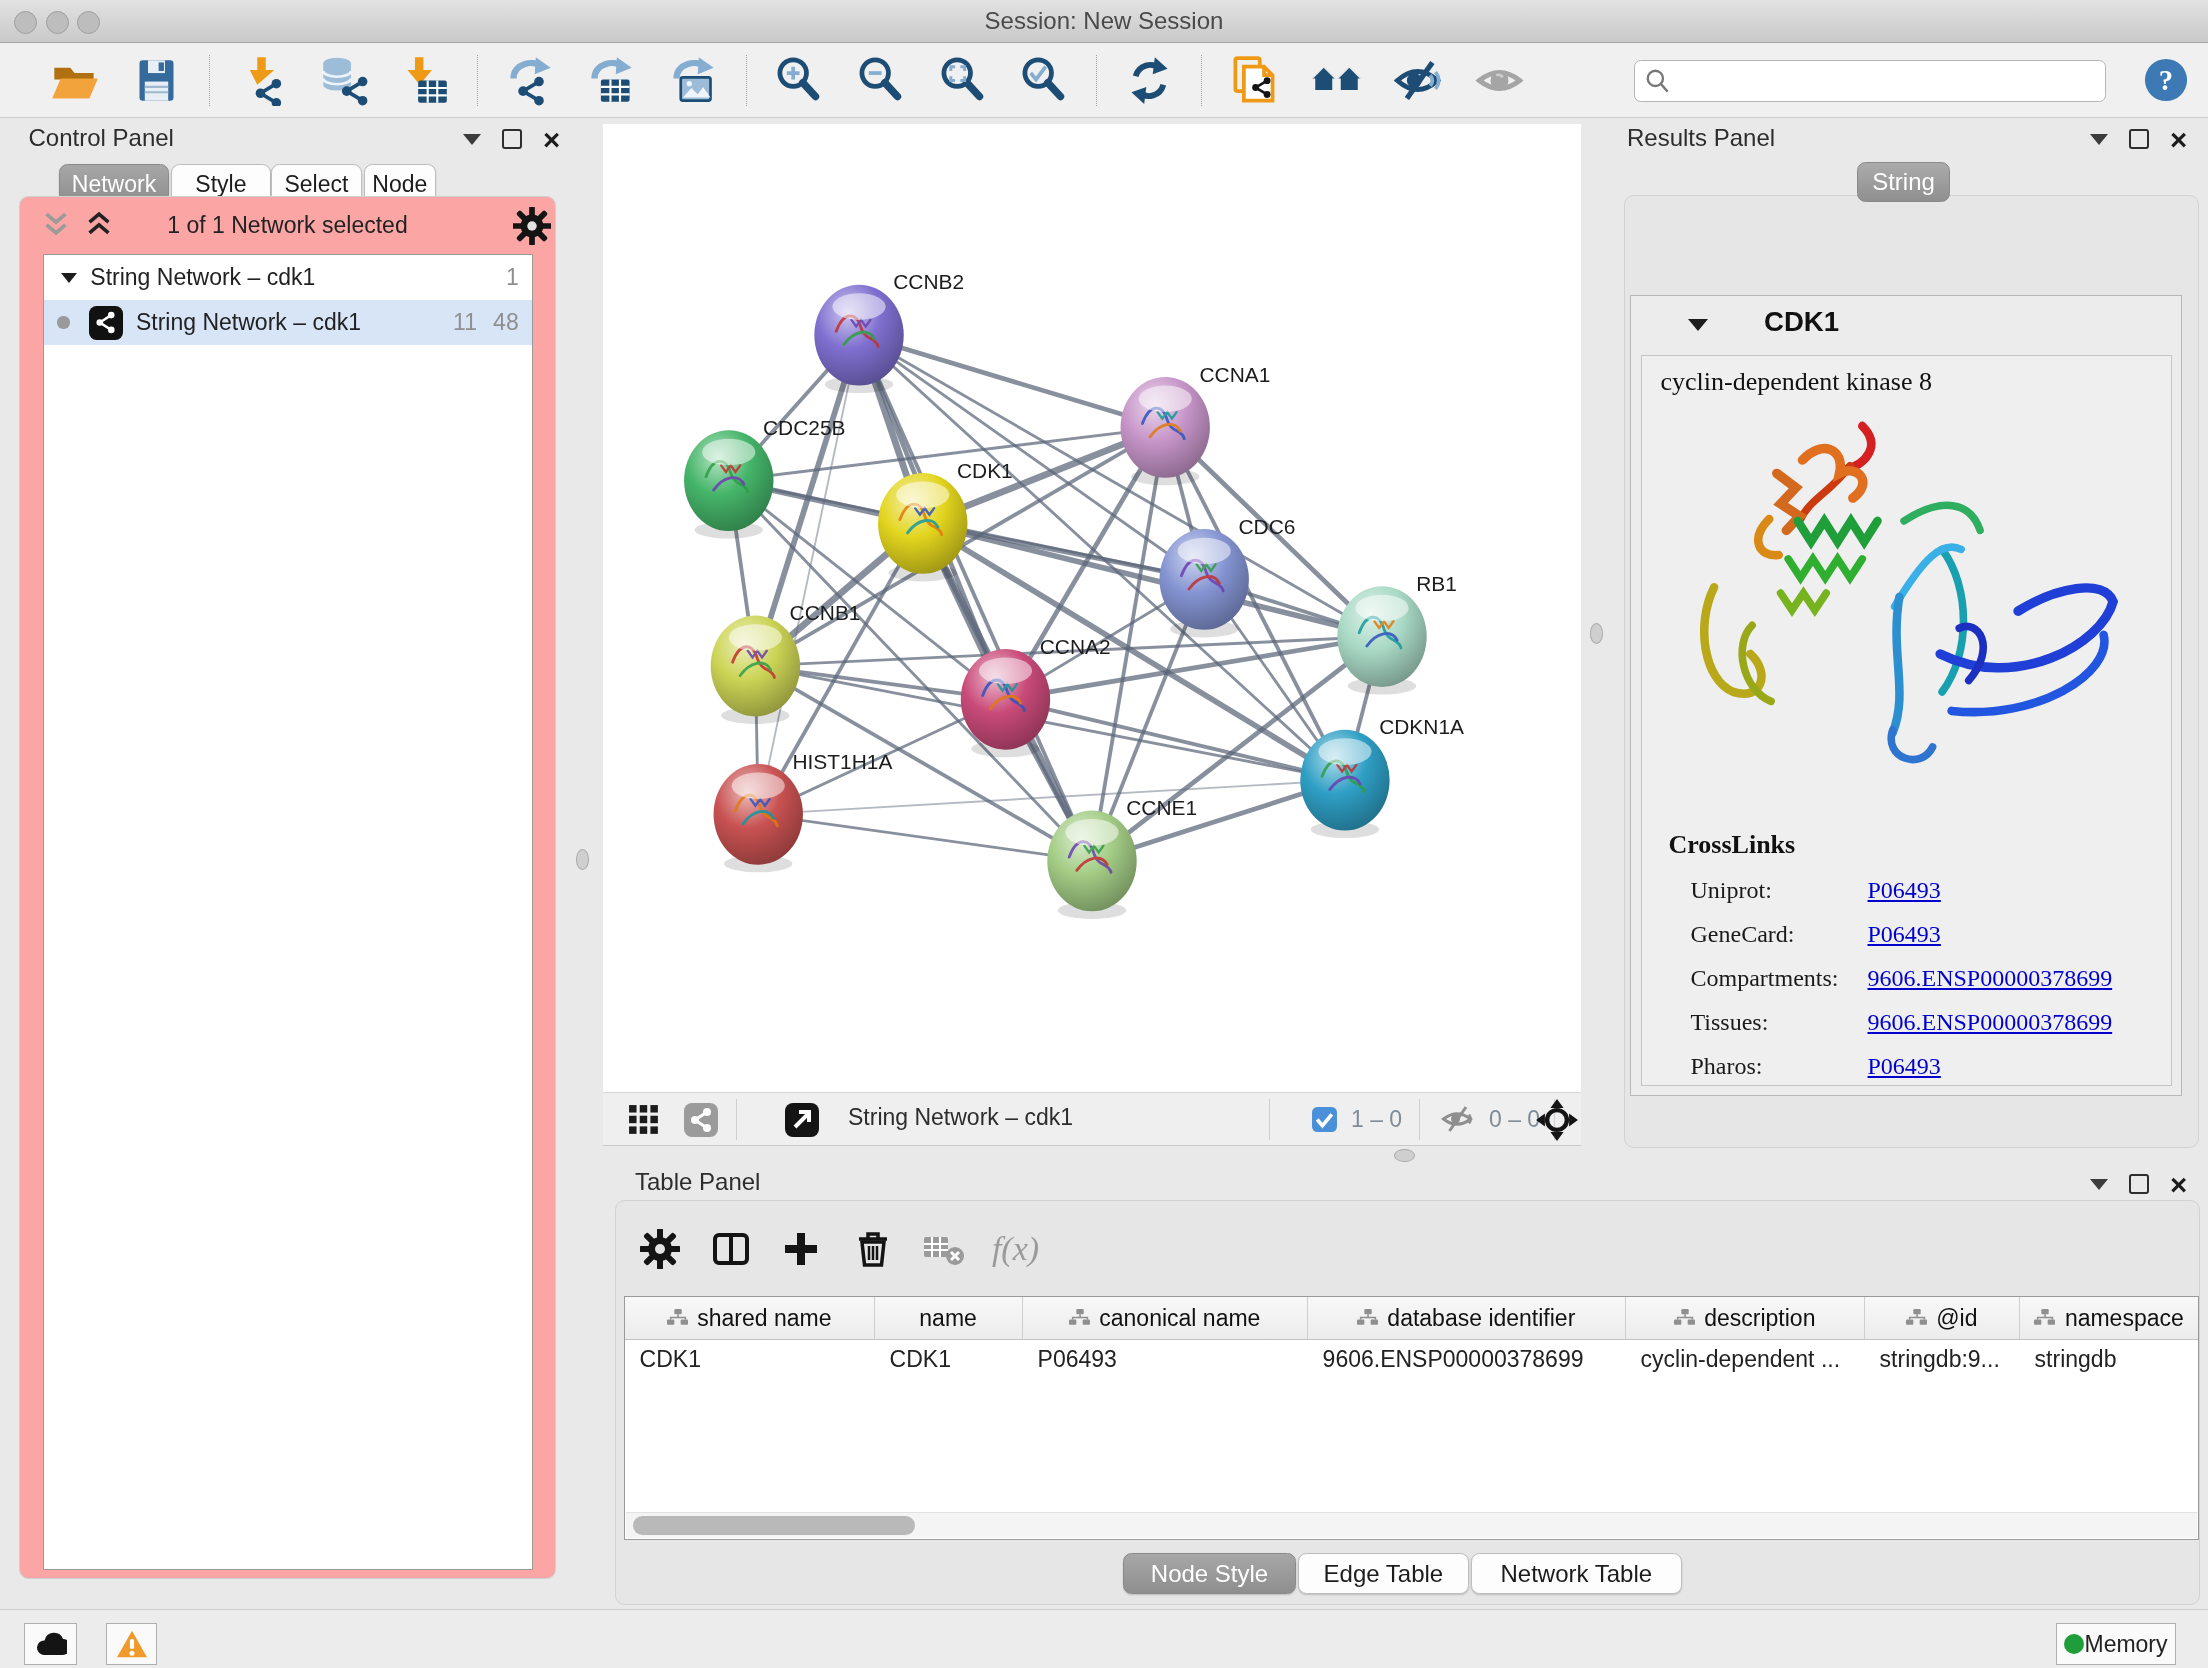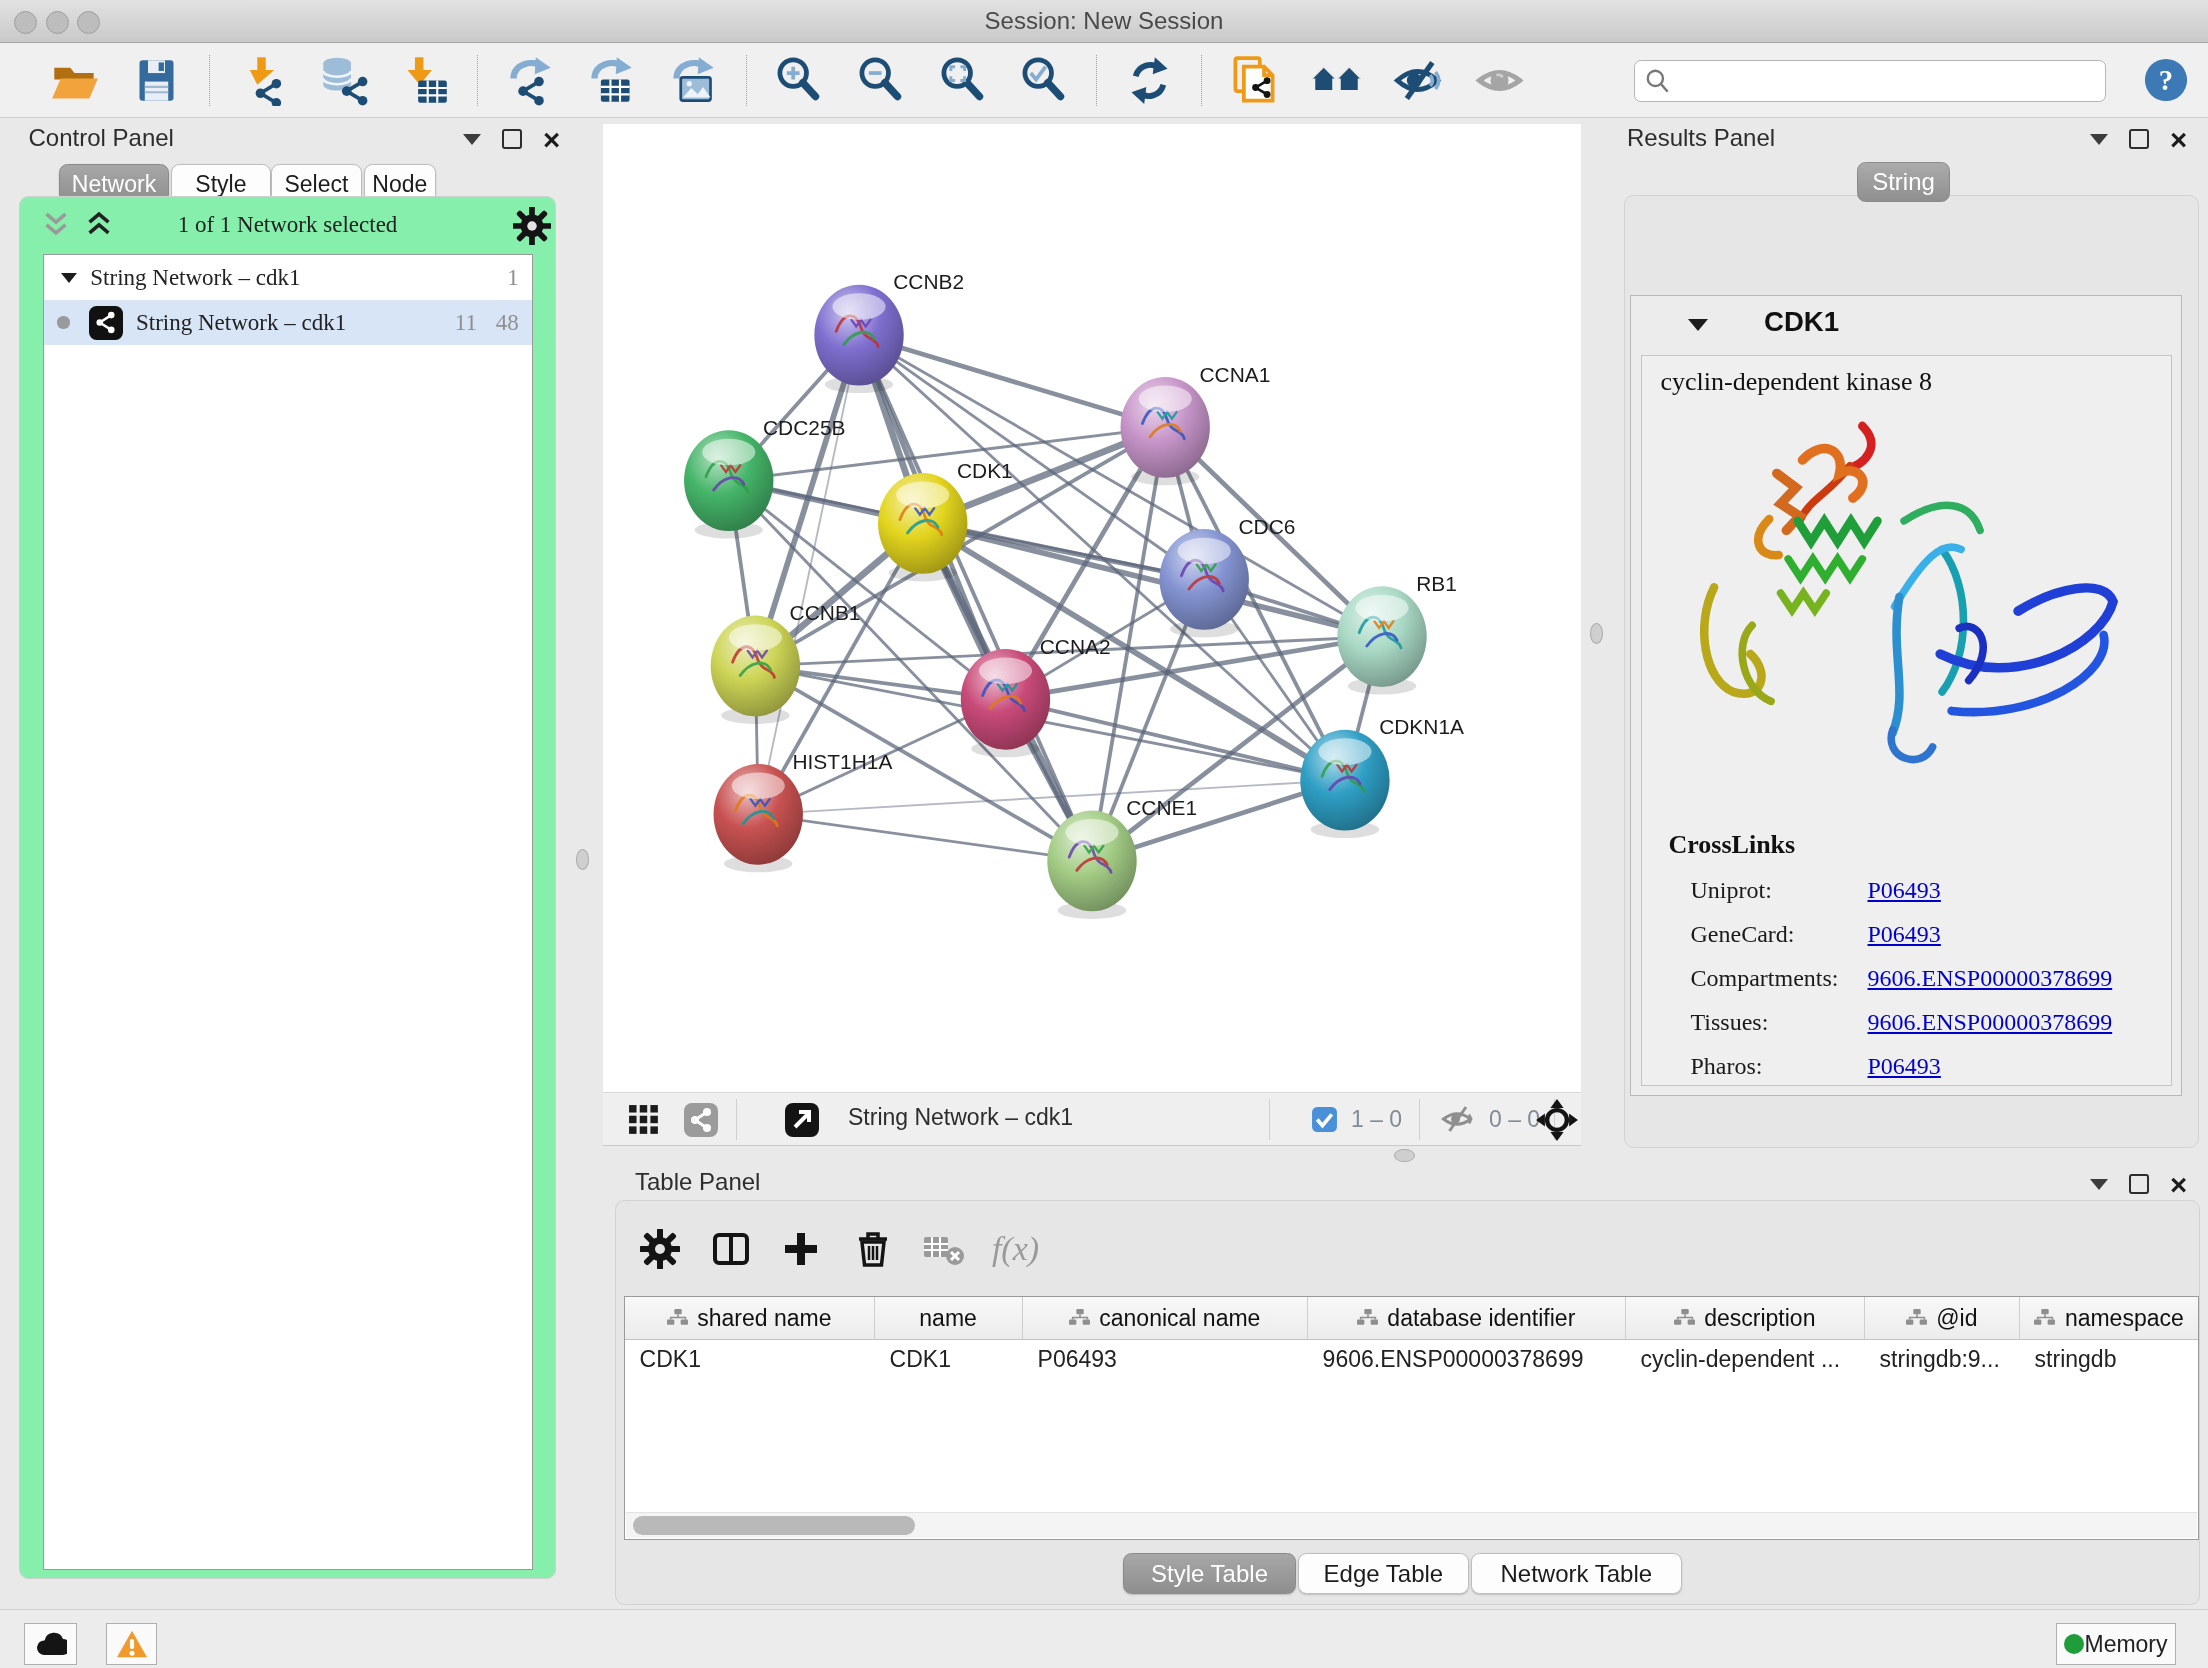--- a/index.html
+++ b/index.html
@@ -31,22 +31,22 @@
   .ph-tri{width:0;height:0;border-left:9.5px solid transparent;border-right:9.5px solid transparent;
     border-top:11.4px solid #3c3c3c;}
   .ph-float{width:16px;height:16px;border:2.4px solid #2d2d2d;border-radius:2.9px;}
   .ph-close{font-size:29.5px;font-weight:bold;color:#1c1c1c;line-height:19px;}
   
   .tab{display:inline-block;box-sizing:border-box;text-align:center;font-size:23px;
     border:1px solid #bdbdbd;background:#fdfdfd;color:#1c1c1c;border-radius:8.6px;
     padding:5.7px 0;box-shadow:0 1px 1.9px rgba(0,0,0,0.18);}
   .tab.sel{background:linear-gradient(#a7a7a7,#8e8e8e);color:#fff;border-color:#8a8a8a;}
   
-  #cp-box{left:19px;top:196px;width:535px;height:1381px;background:#86efac;
-    border:1px solid #cfcfcf;border-radius:9.5px;font-family:Liberation Serif, serif;}
+  #cp-box{left:19px;top:196px;width:535px;height:1381px;background:#fca5a5;
+    border:1px solid #cfcfcf;border-radius:9.5px;}
   #cp-list{position:absolute;left:23px;top:57px;width:488px;height:1314px;background:#fff;
     border:1px solid #9a9a9a;}
   .tree-row{position:relative;height:45px;display:flex;align-items:center;font-size:23px;}
   .tree-count{color:#8f8f8f;}
   #cp-selrow{background:#d8e5f7;}
   .share-badge{width:34px;height:34px;border-radius:7.6px;background:#111;display:flex;
     align-items:center;justify-content:center;}
   
   #canvas{left:603px;top:124px;width:978px;height:968px;background:#fff;}
   #net-footer{left:603px;top:1092px;width:978px;height:52px;background:#efefef;
@@ -808,21 +808,21 @@
           <div class="td" style="width: 285px; flex: 0 0 auto;">P06493</div>
           <div class="td" style="width: 318px; flex: 0 0 auto;">9606.ENSP00000378699</div>
           <div class="td" style="width: 239px; flex: 0 0 auto;">cyclin-dependent ...</div>
           <div class="td" style="width: 155px; flex: 0 0 auto;">stringdb:9...</div>
           <div class="td" style="width: 180px; flex: 0 0 auto;">stringdb</div>
         </div>
       <div id="hscroll">
         <div id="hthumb"></div>
       </div>
     </div>
-    <div id="tp-tabs" style="position:absolute;left:507px;top:352px;"><div class="tab sel" style="width: 173px; margin-right: 1.9px; font-size: 24px;">Style Table</div><div class="tab" style="width: 171px; margin-right: 1.9px; font-size: 24px;">Edge Table</div><div class="tab" style="width: 211px; margin-right: 1.9px; font-size: 24px;">Network Table</div></div>
+    <div id="tp-tabs" style="position:absolute;left:507px;top:352px;"><div class="tab sel" style="width: 173px; margin-right: 1.9px; font-size: 24px;">Node Style</div><div class="tab" style="width: 171px; margin-right: 1.9px; font-size: 24px;">Edge Table</div><div class="tab" style="width: 211px; margin-right: 1.9px; font-size: 24px;">Network Table</div></div>
   </div>
 
   <div id="statusbar" class="abs">
     <div class="sb-btn" style="left:24px;width:51px;">
       <svg width="32" height="25" viewBox="0 0 40 30">
         <path d="M11 28 a9 9 0 0 1 1 -18 a12 12 0 0 1 23 -2 a8 8 0 0 1 0 20 z" fill="#141414"></path>
       </svg>
     </div>
     <div class="sb-btn" style="left:106px;width:49px;">
       <svg width="34" height="30" viewBox="0 0 40 36">

